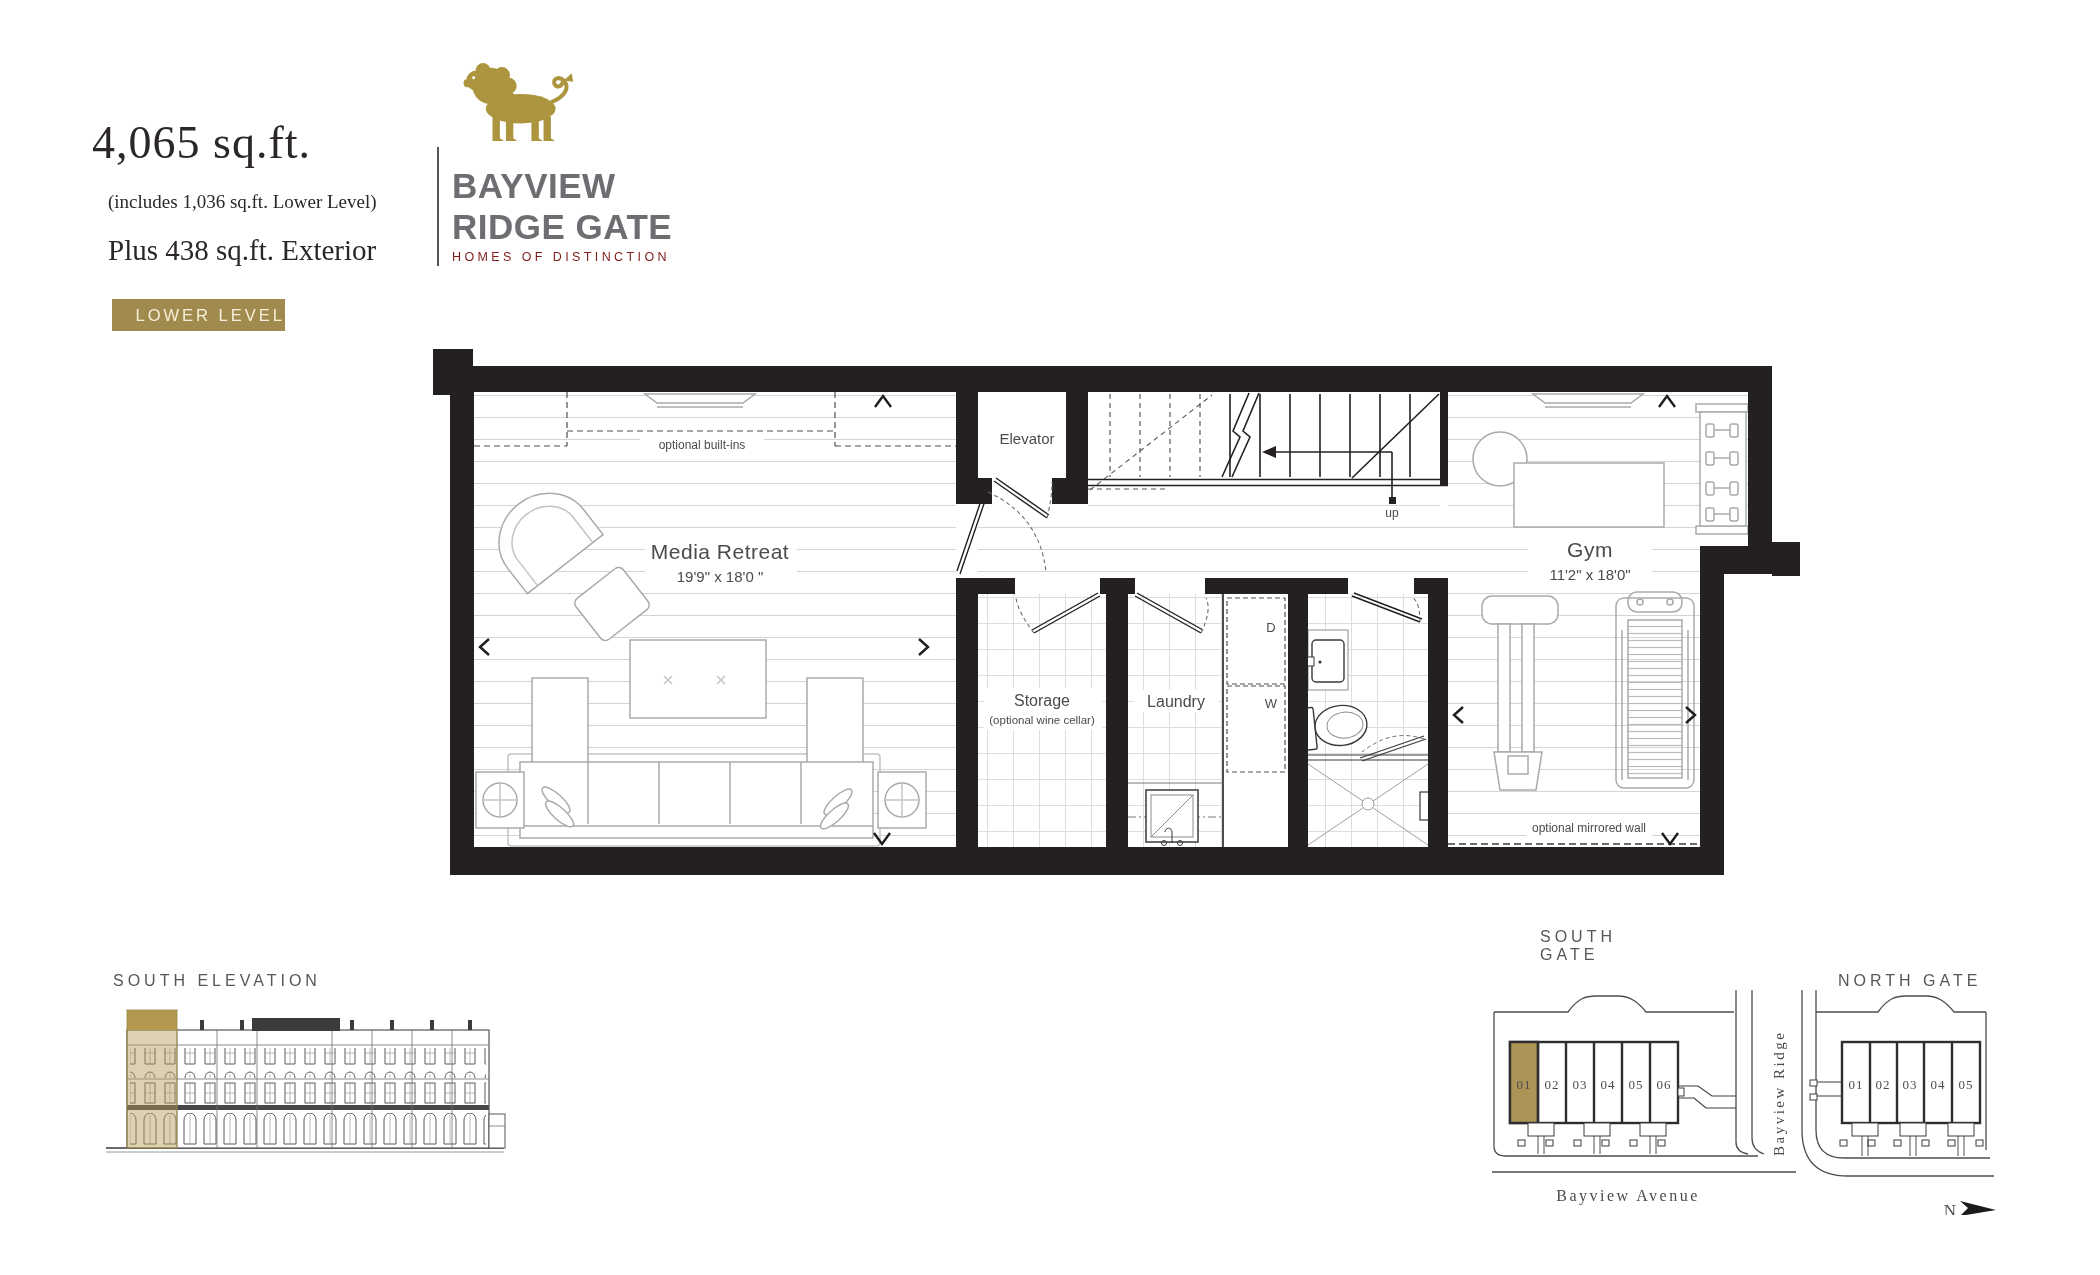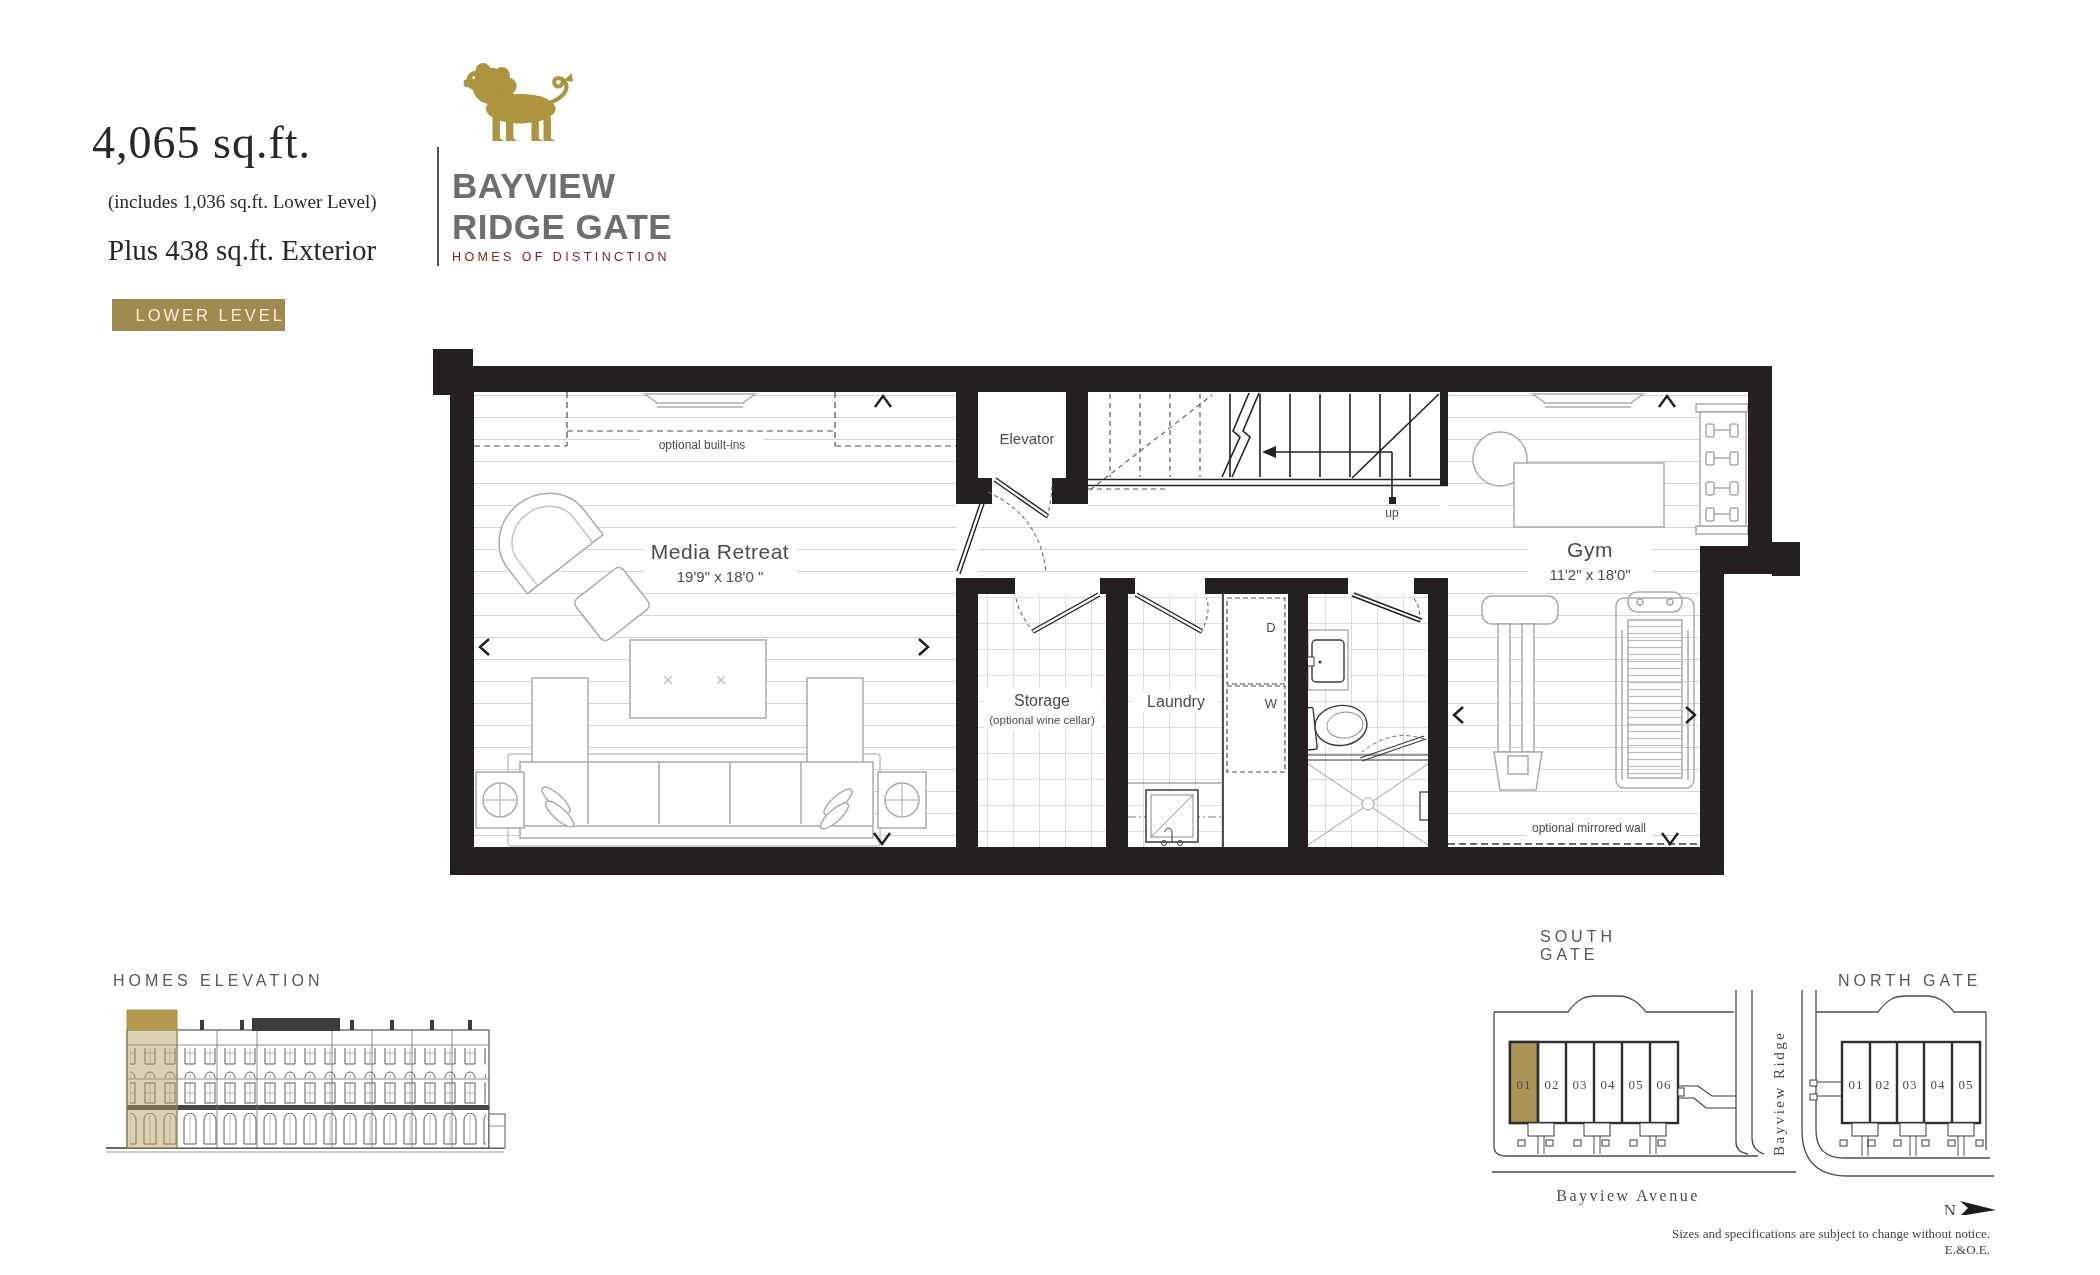--- a/index.html
+++ b/index.html
@@ -290,21 +290,21 @@
     <rect x="984" y="688" width="118" height="42" fill="#fff"></rect>
     <text x="1042" y="706" font-size="16" text-anchor="middle">Storage</text>
     <text x="1042" y="724" font-size="11.5" text-anchor="middle">(optional wine cellar)</text>
 
     <rect x="1134" y="690" width="84" height="22" fill="#fff"></rect>
     <text x="1176" y="707" font-size="16" text-anchor="middle">Laundry</text>
 
     <text x="1027" y="444" font-size="15" text-anchor="middle">Elevator</text>
   </svg>
 
-  <div class="abs caption cap-fe">HOMES ELEVATION</div>
+  <div class="abs caption cap-fe">SOUTH ELEVATION</div>
   <svg class="abs" style="left:100px;top:1002px;" width="410" height="160" viewBox="0 0 410 160">
     <defs>
       <pattern id="feA" width="20" height="32" patternUnits="userSpaceOnUse">
         <path d="M5,30 V12 a5,6 0 0 1 10,0 V30 Z" fill="#fff" stroke="#5a5b5e" stroke-width="1"></path>
         <path d="M10,8 V30 M5,19 H15" stroke="#8b8c8f" stroke-width="0.6"></path>
       </pattern>
       <pattern id="feB" width="20" height="26" patternUnits="userSpaceOnUse">
         <rect x="5" y="3" width="10" height="20" fill="#fff" stroke="#5a5b5e" stroke-width="1"></rect>
         <path d="M10,3 V23 M5,13 H15" stroke="#8b8c8f" stroke-width="0.6"></path>
       </pattern>
@@ -410,15 +410,14 @@
       <path d="M1862,1136 V1156 M1868,1136 V1156 M1910,1136 V1156 M1916,1136 V1156 M1958,1136 V1156 M1964,1136 V1156" fill="none" stroke-width="0.9"></path>
     </g>
 
     <text class="t-serif" transform="translate(1784,1156) rotate(-90)" font-size="15" letter-spacing="2.5" fill="#3b3b3d">Bayview Ridge</text>
     <text class="t-serif" x="1628" y="1201" font-size="16" letter-spacing="2.5" text-anchor="middle" fill="#3b3b3d">Bayview Avenue</text>
 
     <text class="t-serif" x="1950" y="1216" font-size="17" text-anchor="middle" fill="#1c1c1e">N</text>
     <polygon points="1960,1201 1996,1210 1960,1216 1968,1208" fill="#1c1c1e"></polygon>
   </svg>
 
-  <div class="abs serif disclaimer">Sizes and specifications are subject to change without notice. E.&amp;O.E.</div>
 
 </div>
 
 </body></html>

